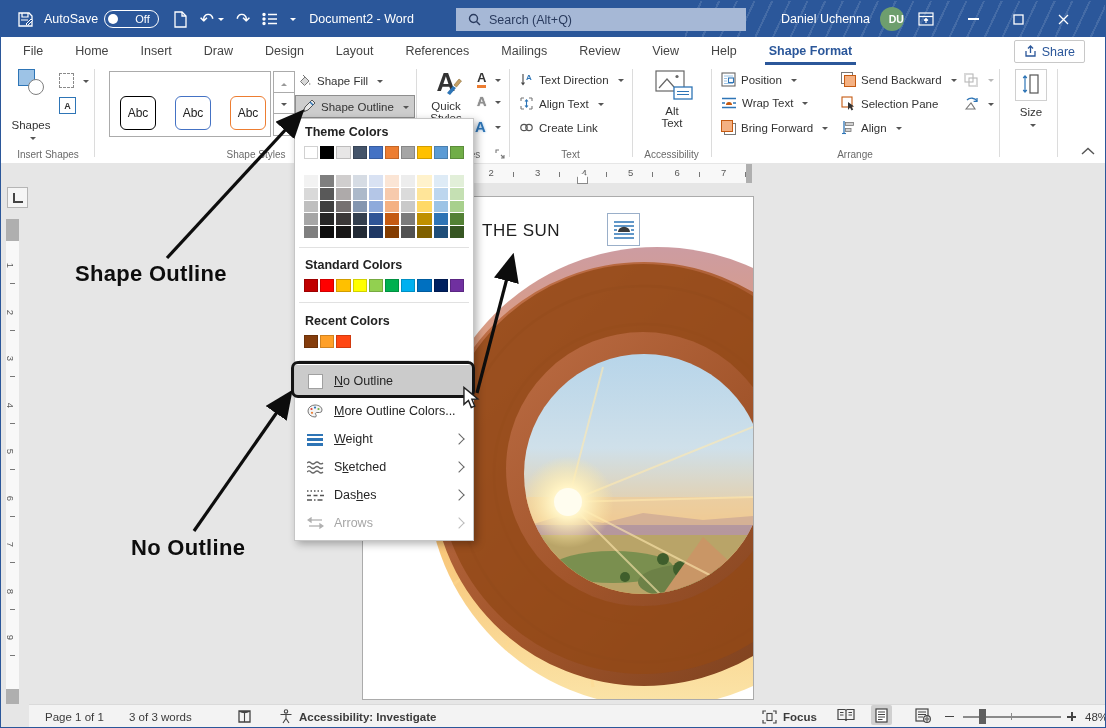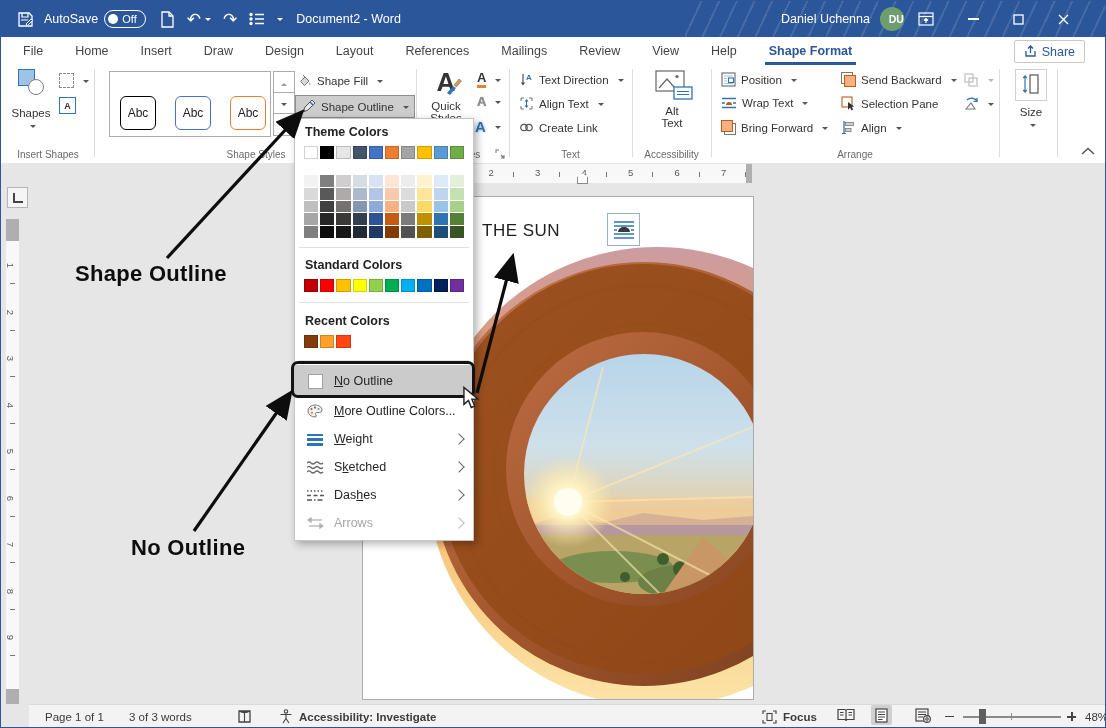--- a/index.html
+++ b/index.html
@@ -3,21 +3,21 @@
 <meta charset="utf-8">
 <style>
   html,body{margin:0;padding:0;background:#cfcfcf;font-family:"Liberation Sans",sans-serif;}
   .window{position:relative;width:1106px;height:728px;background:#E6E6E6;border:1px solid #2B579A;box-sizing:border-box;overflow:hidden;}
   
   .titlebar{position:absolute;left:0;top:0;width:100%;height:36px;background:#2B579A;color:#fff;}
   .titlebar .deco{position:absolute;right:0;top:0;width:420px;height:36px;opacity:.12;
     background:repeating-linear-gradient(115deg,transparent 0 14px,#fff 14px 16px);}
   .tb{position:absolute;top:0;height:36px;display:flex;align-items:center;color:#fff;font-size:12.5px;}
   .tb-btn{display:flex;align-items:center;justify-content:center;height:36px;padding:0 6px;cursor:default;}
-  .autosave-pill{display:flex;align-items:center;gap:4px;border:1px solid #fff;border-radius:9px;height:16px;padding:0 8px 0 3px;margin-left:6px;}
+  .autosave-pill{display:flex;align-items:center;gap:17px;border:1px solid #fff;border-radius:9px;height:16px;padding:0 8px 0 3px;margin-left:6px;}
   .autosave-knob{width:10px;height:10px;border-radius:50%;background:#fff;}
   .qat-glyph{font-size:17px;line-height:1;}
   .search-pill{position:absolute;left:455px;top:7px;width:290px;height:23px;background:#A6B8D6;display:flex;align-items:center;gap:8px;padding-left:12px;box-sizing:border-box;color:#2A3B5E;font-size:12.5px;}
   .avatar{width:24px;height:24px;border-radius:50%;background:#6E9E6E;color:#fff;font-size:10.5px;display:flex;align-items:center;justify-content:flex-end;font-weight:bold;}
   .winctl{position:absolute;top:0;height:36px;width:34px;display:flex;align-items:center;justify-content:center;color:#fff;font-size:13px;}
   
   .tabrow{position:absolute;left:0;top:36px;width:100%;height:28px;background:#fff;border-bottom:1px solid #E4E4E4;}
   .tabs{position:absolute;left:6px;top:0;height:28px;display:flex;}
   .tab{position:relative;padding:0 16px;display:flex;align-items:center;font-size:12.5px;color:#444;cursor:default;}
   .tab.active{color:#2B579A;font-weight:bold;}
@@ -137,20 +137,27 @@
               <circle cx="2" cy="11.5" r="1" fill="#fff"></circle>
               <path d="M6 2.5h9M6 7h9M6 11.5h9"></path>
             </g>
           </svg>
       </div>
       <div class="tb-btn">
           <span class="chev" style="border-top-color:#fff;margin:0;"></span>
         </div>
       <span style="margin-left:7px;">Document2 - Word</span>
     </div>
+    <div class="search-pill">
+      <svg width="13" height="13" viewBox="0 0 13 13">
+          <circle cx="5.5" cy="5.5" r="4" fill="none" stroke="#2A3B5E" stroke-width="1.4"></circle>
+          <path d="M8.5 8.5L12 12" stroke="#2A3B5E" stroke-width="1.4"></path>
+        </svg>
+      <span>Search (Alt+Q)</span>
+    </div>
     <div class="tb" style="left:780px;">
       <span>Daniel Uchenna</span>
       <div class="avatar" style="margin-left:10px;">
           <span>DU</span>
         </div>
     </div>
     <div class="winctl" style="left:908px;">
       <svg width="16" height="14" viewBox="0 0 16 14">
           <rect x="1" y="1" width="14" height="12" fill="none" stroke="#fff" stroke-width="1.2"></rect>
           <path d="M1 4.5h14" stroke="#fff" stroke-width="1.2"></path>
@@ -204,21 +211,21 @@
     <div class="rdiv" style="left:631px;"></div>
     <div class="rdiv" style="left:710px;"></div>
     <div class="rdiv" style="left:998px;"></div>
     <div class="rdiv" style="left:1056px;"></div>
 
     <div class="bigbtn" style="left:8px;top:4px;width:44px;">
       <span class="shapes-ic">
           <span class="sq"></span>
           <span class="ci"></span>
         </span>
-      <span style="margin-top:12px;">Shapes</span>
+      <span style="margin-top:24px;">Shapes</span>
       <span class="chev" style="margin-top:4px;"></span>
     </div>
     <div class="rbtn" style="left:58px;top:8px;">
       <span style="width:13px;height:13px;border:1px dashed #8a8a8a;display:inline-block;"></span>
         <span class="chev"></span>
     </div>
     <div class="rbtn" style="left:58px;top:32px;">
       <span style="width:15px;height:15px;border:1px solid #2E75B6;display:inline-flex;align-items:center;justify-content:center;font-size:9px;color:#333;font-weight:bold;">A</span>
     </div>
     <div class="grouplabel" style="left:0;width:94px;">Insert Shapes</div>

